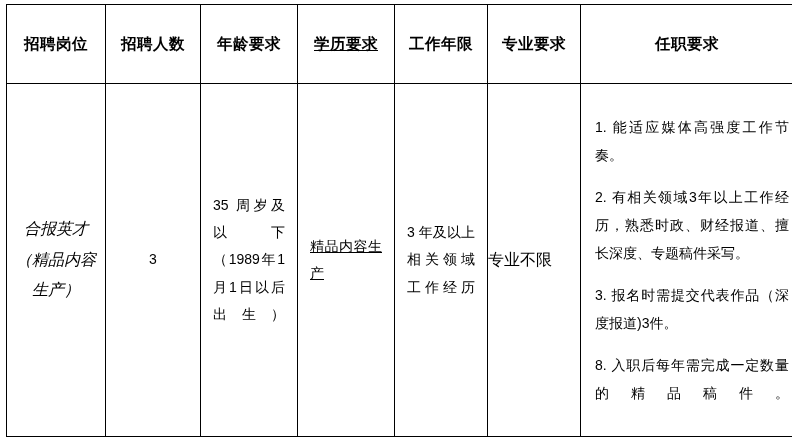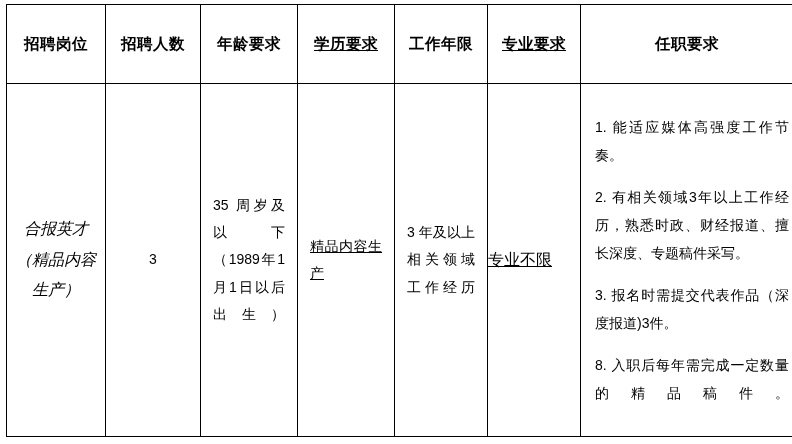--- a/index.html
+++ b/index.html
@@ -43,21 +43,21 @@
   tbody td {
     height: 352px;
     font-size: 14px;
     line-height: 1.85;
   }
   .col-post   { width: 98px; }
   .col-count  { width: 94px; }
   .col-age    { width: 96px; border-radius: 12px; }
   .col-edu    { width: 96px; text-decoration: underline; }
   .col-years  { width: 92px; }
-  .col-major  { width: 92px; text-decoration: underline; }
+  .col-major  { width: 92px; }
   .col-duty   { width: 212px; }
 
   .post-text {
     text-align: center;
     font-size: 16px;
     line-height: 1.9;
     padding: 0 6px;
     font-style: italic;
   }
   .count-text {

